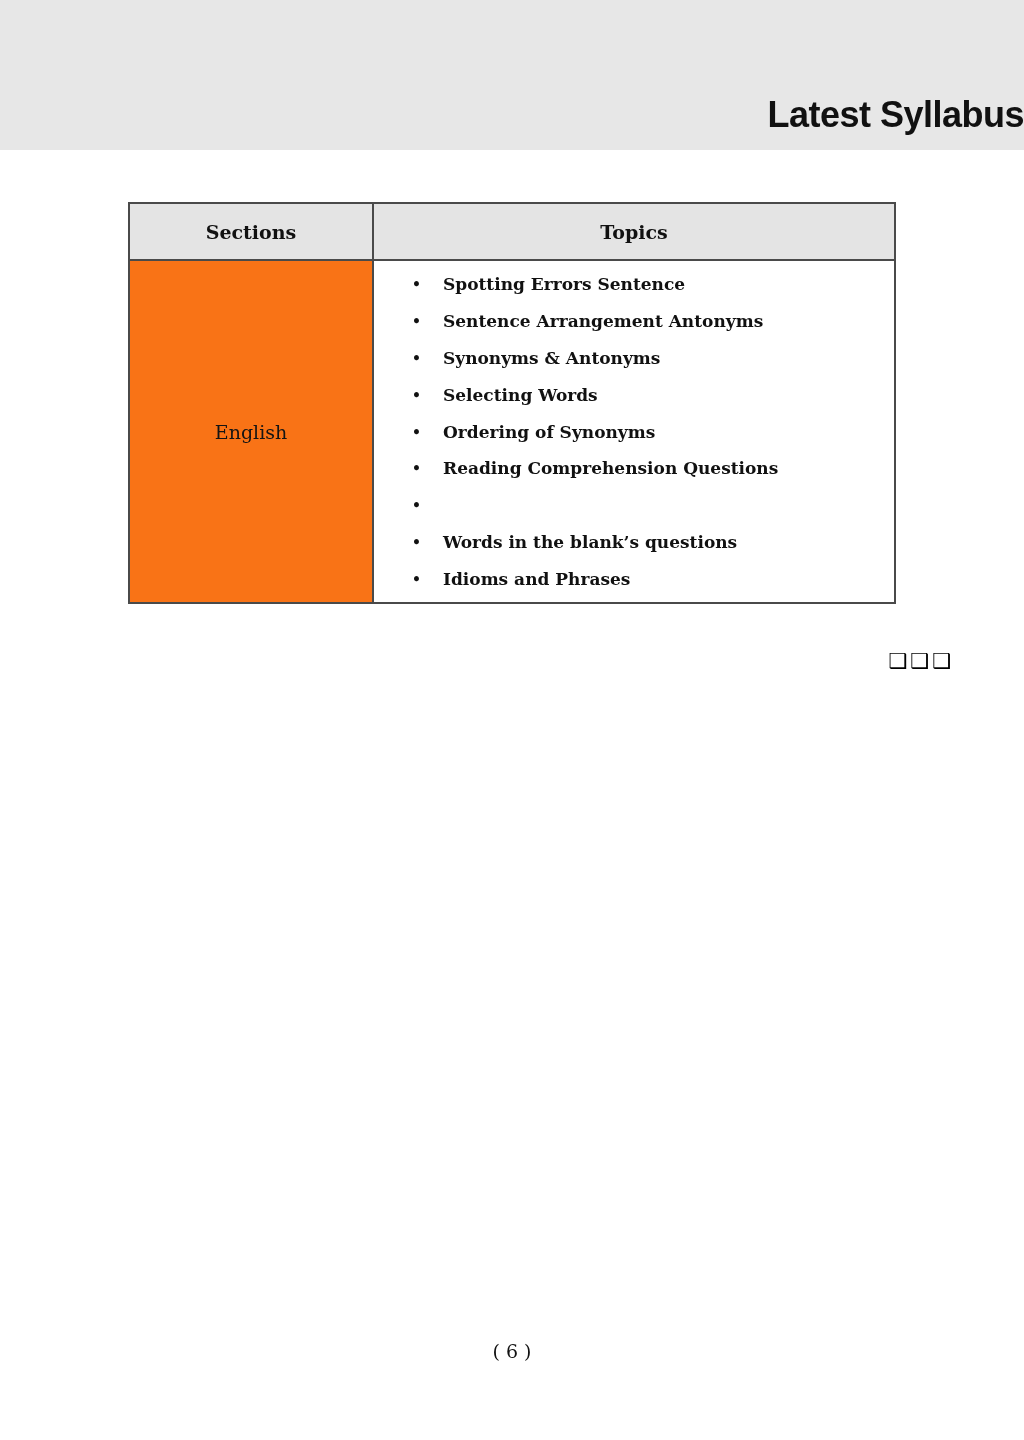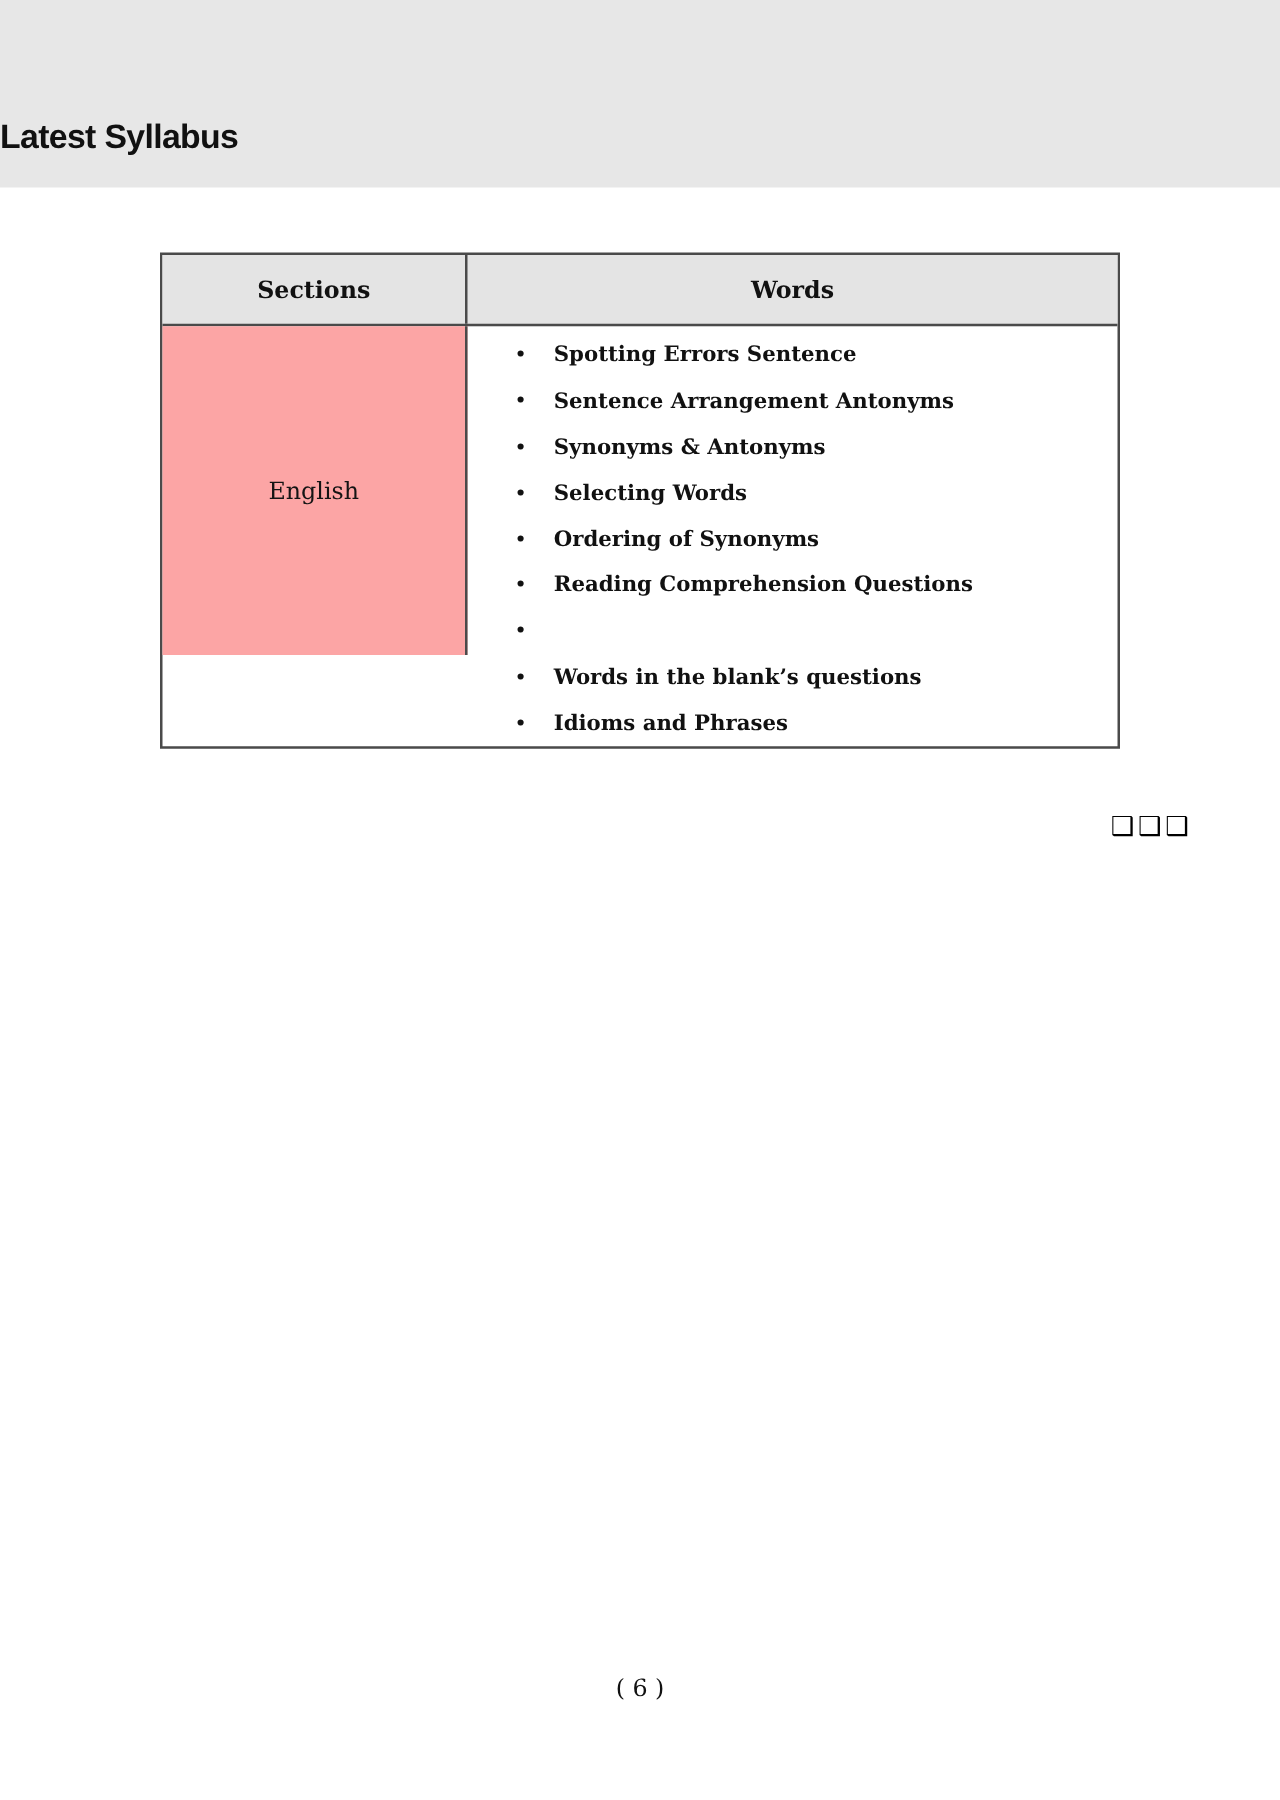--- a/index.html
+++ b/index.html
@@ -7,45 +7,45 @@
     position:relative; width:1024px; height:1440px;
     background:#ffffff; overflow:hidden;
     font-family:"DejaVu Serif","Liberation Serif",serif;
     color:#141414;
   }
 
   
   .band { position:absolute; left:0; top:0; width:1024px; height:150px; background:#e7e7e7; }
   .title {
     position:absolute; left:0; right:0; top:94px; margin:0;
-    text-align:left;
+    text-align:right;
     font-family:"Liberation Sans","DejaVu Sans",sans-serif;
-    font-weight:700; font-size:27px; letter-spacing:-0.5px; color:#111111;
+    font-weight:700; font-size:36px; letter-spacing:-0.5px; color:#111111;
   }
 
   
   .syllabus-table {
     position:absolute; left:128px; top:202px; width:768px;
     box-sizing:border-box; border:2px solid #4a4a4a; background:#ffffff;
   }
   .thead {
     display:grid; grid-template-columns:244px 1fr;
     border-bottom:2px solid #4a4a4a; background:#e4e4e4;
   }
   .th {
     height:55px; display:flex; align-items:center; justify-content:center;
     font-size:19px; font-weight:700; color:#111111;
   }
   .th-sections { border-right:2px solid #4a4a4a; }
 
   .tbody { display:grid; grid-template-columns:244px 1fr; }
   .td-section {
-    border-right:2px solid #4a4a4a; background:#fca5a5;
+    border-right:2px solid #4a4a4a; background:#f97316;
     display:flex; align-items:center; justify-content:center;
-    font-size:19px; height:263px;
+    font-size:19px; height:341px;
   }
   .td-topics { padding-top:5px; }
   .topics { list-style:none; margin:0; padding:0; }
   .topics li {
     display:flex; align-items:center; height:36.8px; padding-left:38px;
     font-size:17px; font-weight:700; color:#111111;
   }
   .dot { width:31px; font-size:14px; }
 
   
@@ -66,21 +66,21 @@
 
 <div class="page">
 
   <header class="band">
     <h1 class="title">Latest Syllabus</h1>
   </header>
 
   <section class="syllabus-table">
     <div class="thead">
       <div class="th th-sections">Sections</div>
-      <div class="th">Words</div>
+      <div class="th">Topics</div>
     </div>
     <div class="tbody">
       <div class="td-section">
         <span>English</span>
       </div>
       <div class="td-topics">
         <ul class="topics">
           <li>
             <span class="dot">•</span>
             <span>Spotting Errors Sentence</span>

